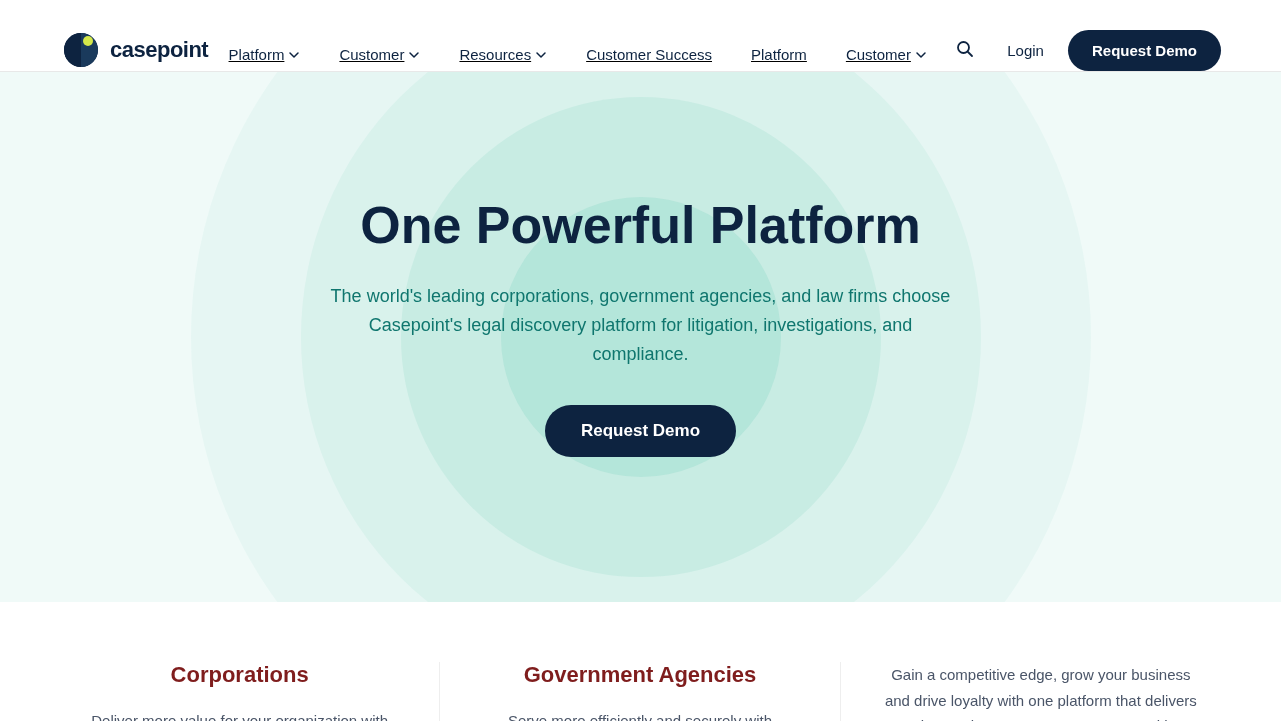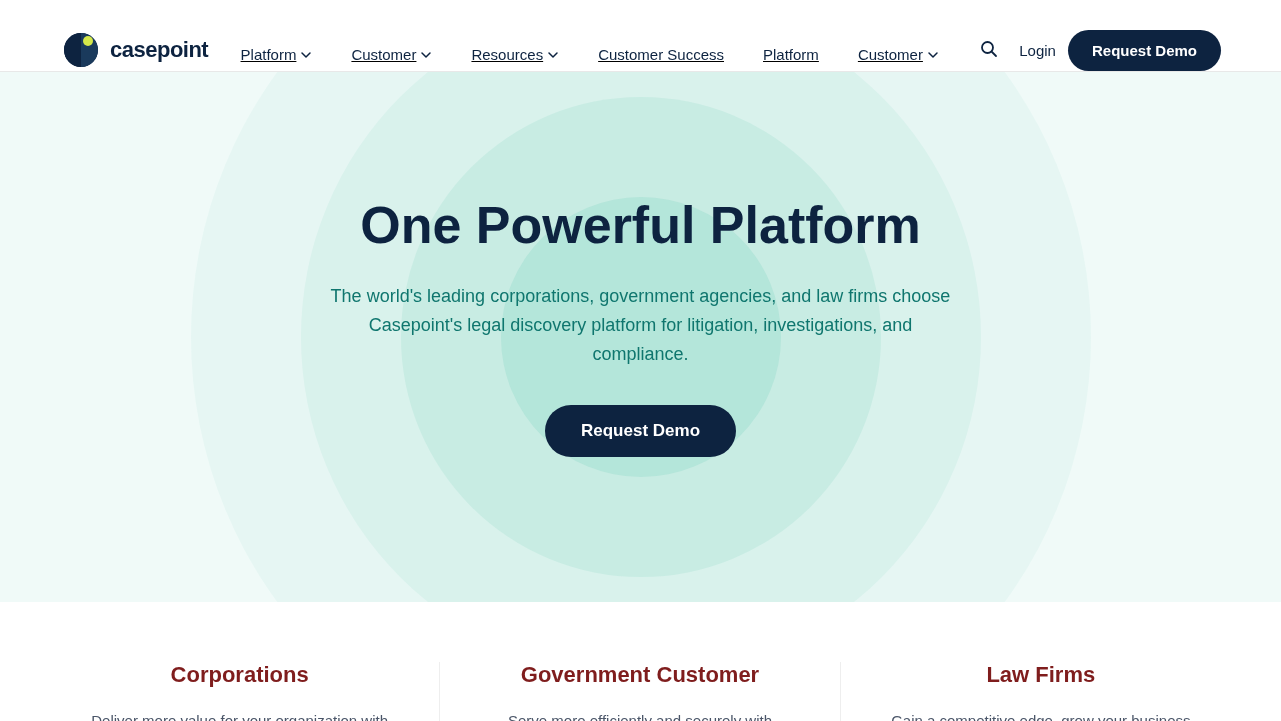--- a/index.html
+++ b/index.html
@@ -14,21 +14,21 @@
     .nav-logo { display: flex; align-items: center; gap: 8px; text-decoration: none; }
     .logo-text { font-size: 22px; font-weight: 700; color: #0d2340; letter-spacing: -0.5px; }
     .nav-links { display: flex; align-items: center; gap: 11px; text-decoration: underline; }
     .nav-item {
       display: flex; align-items: center; gap: 4px;
       padding: 8px 14px; cursor: pointer; color: #0d2340;
       font-size: 15px; font-weight: 500; text-decoration: none;
       border-radius: 4px; white-space: nowrap;
     }
     .chevron-icon { width: 12px; height: 12px; display: inline-block; }
-    .nav-right { display: flex; align-items: center; gap: 12px; }
+    .nav-right { display: flex; align-items: center; gap: 24px; }
     .search-btn { background: none; border: none; cursor: pointer; padding: 8px; }
     .login-link { font-size: 15px; font-weight: 500; color: #0d2340; cursor: pointer; text-decoration: none; }
     .request-demo-nav {
       background: #0d2340; color: #fff; border: none; border-radius: 50px;
       padding: 12px 24px; font-size: 15px; font-weight: 600; cursor: pointer;
       white-space: nowrap;
     }
 
     
     .hero {
@@ -154,20 +154,19 @@
     <button class="request-demo-hero">Request Demo</button>
   </div>
 </section>
 
 <section class="cards-section">
   <div class="card">
     <h3 class="card-title">Corporations</h3>
     <p class="card-text">Deliver more value for your organization with end-to-end control of your data and time-saving technology powered by artificial</p>
   </div>
   <div class="card">
-    <h3 class="card-title">Government Customer</h3>
+    <h3 class="card-title">Government Agencies</h3>
     <p class="card-text">Serve more efficiently and securely with Casepoint's FedRAMP Authorized platform for all your regulatory needs, from FOIA requests</p>
   </div>
   <div class="card">
-    <h3 class="card-title">Law Firms</h3>
     <p class="card-text">Gain a competitive edge, grow your business and drive loyalty with one platform that delivers superior results. Improve cost recovery with our</p>
   </div>
 </section>
 
 </body></html>

